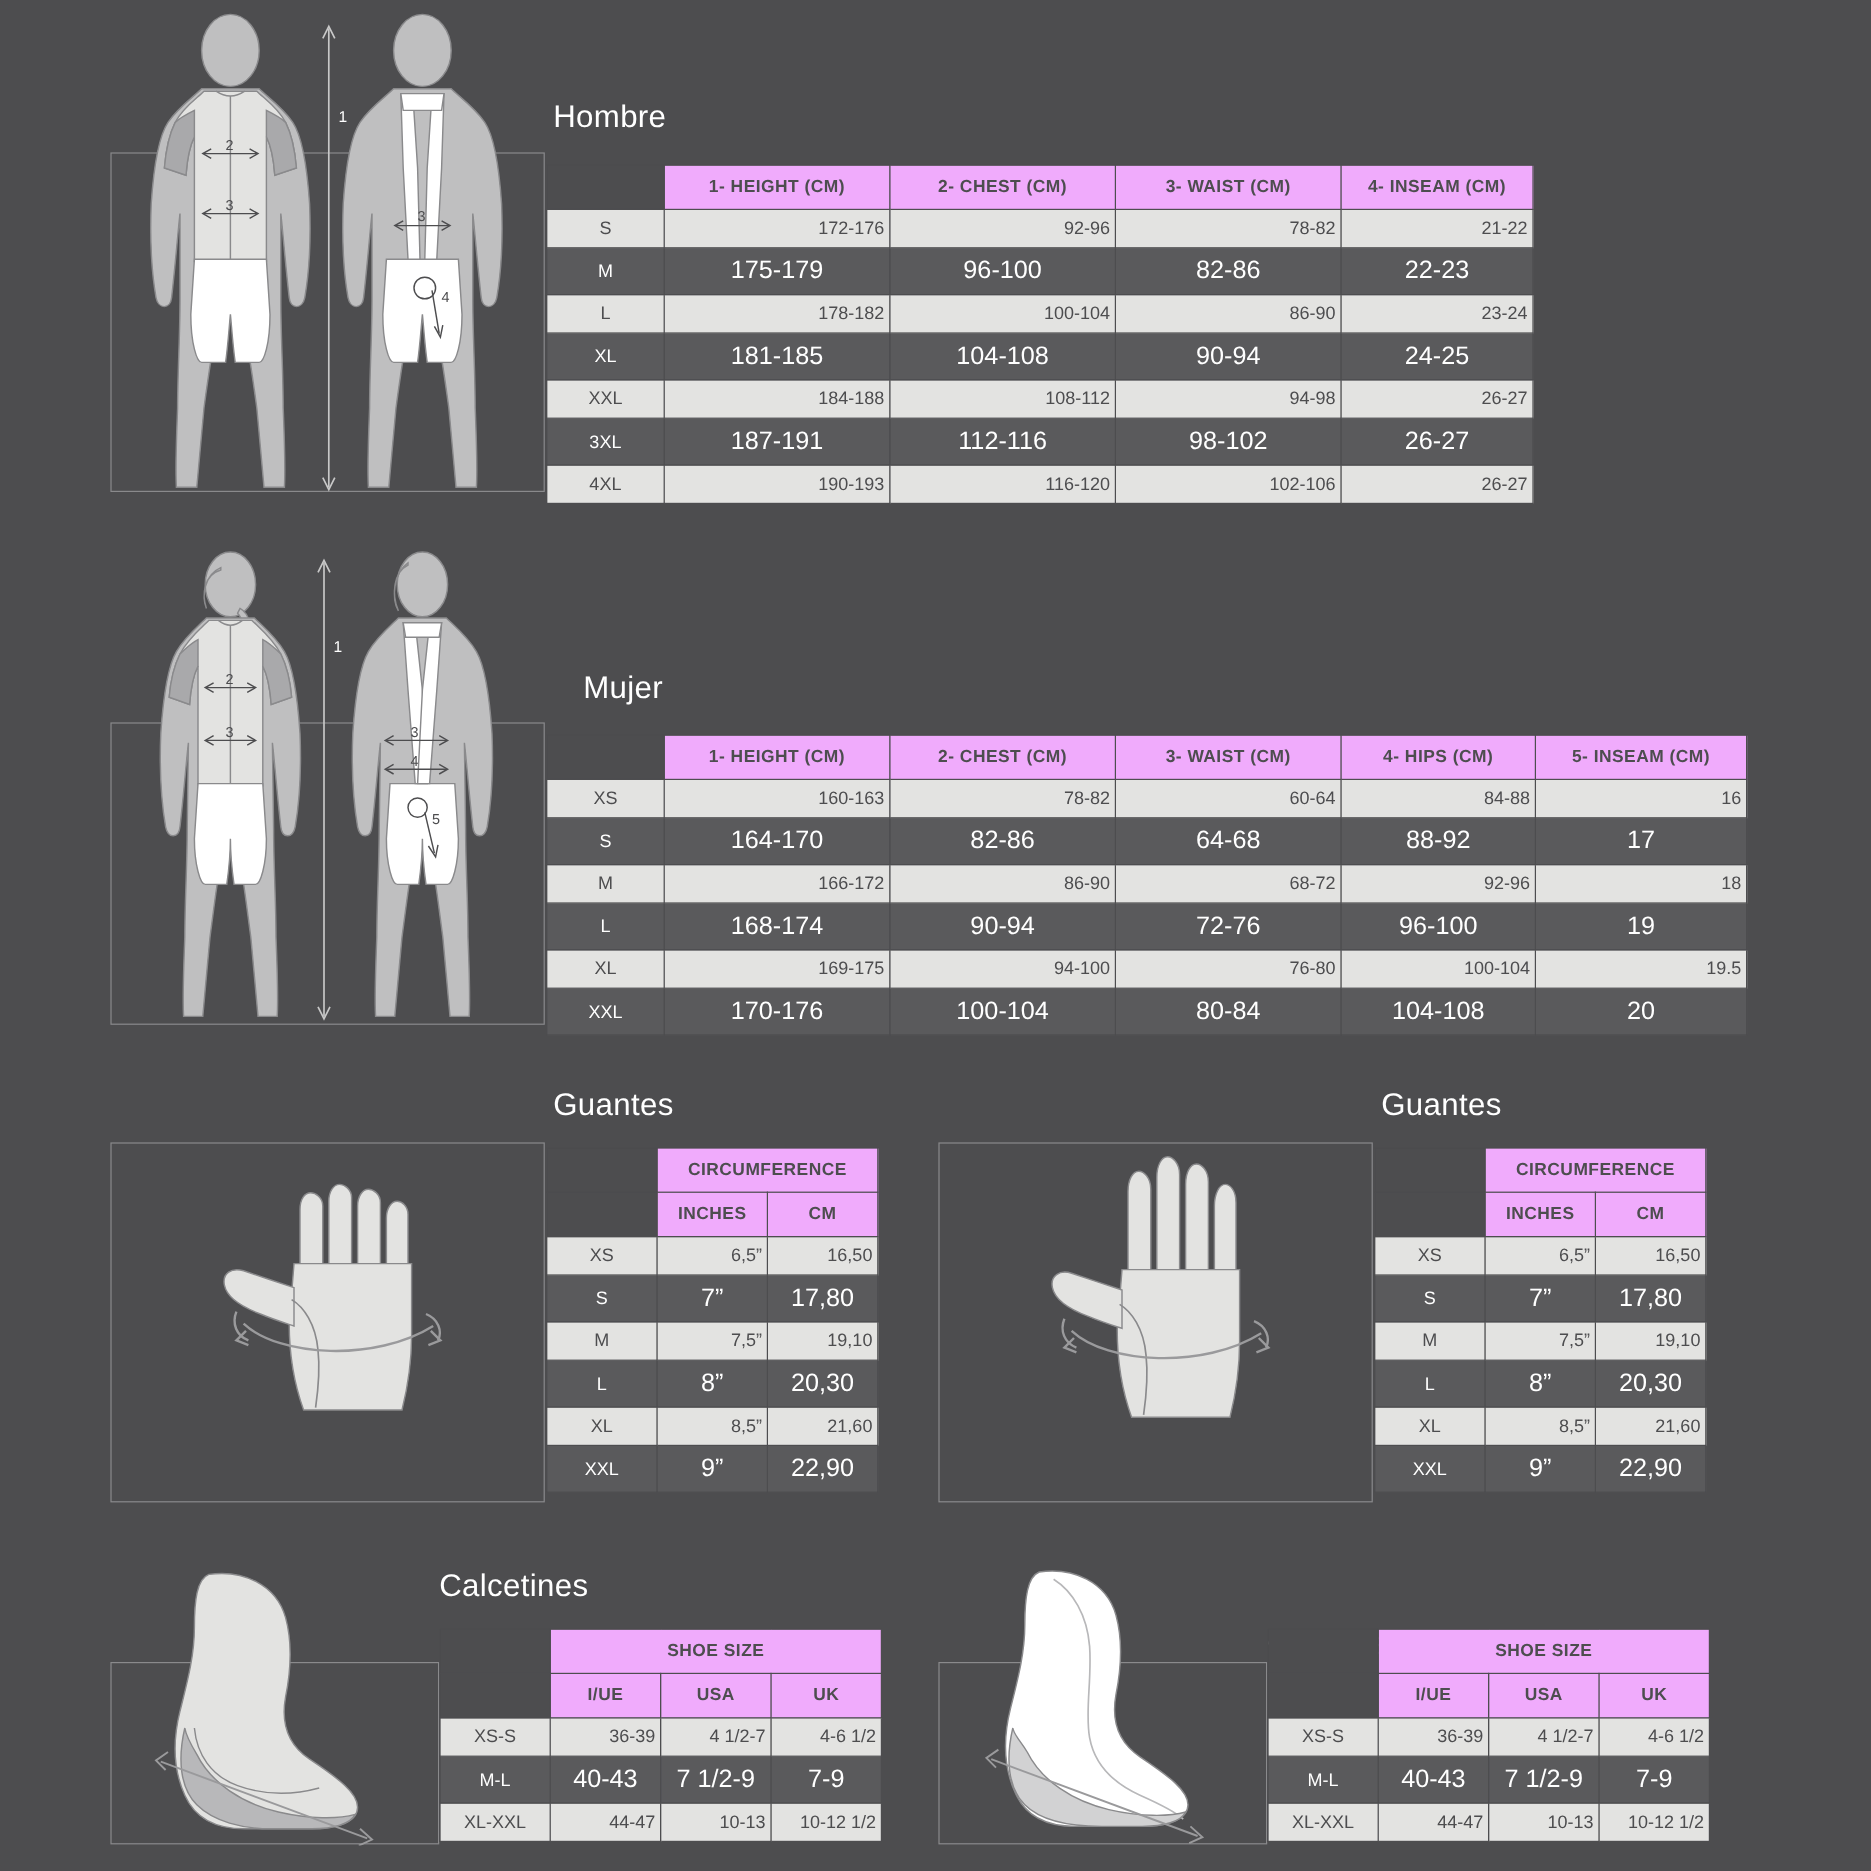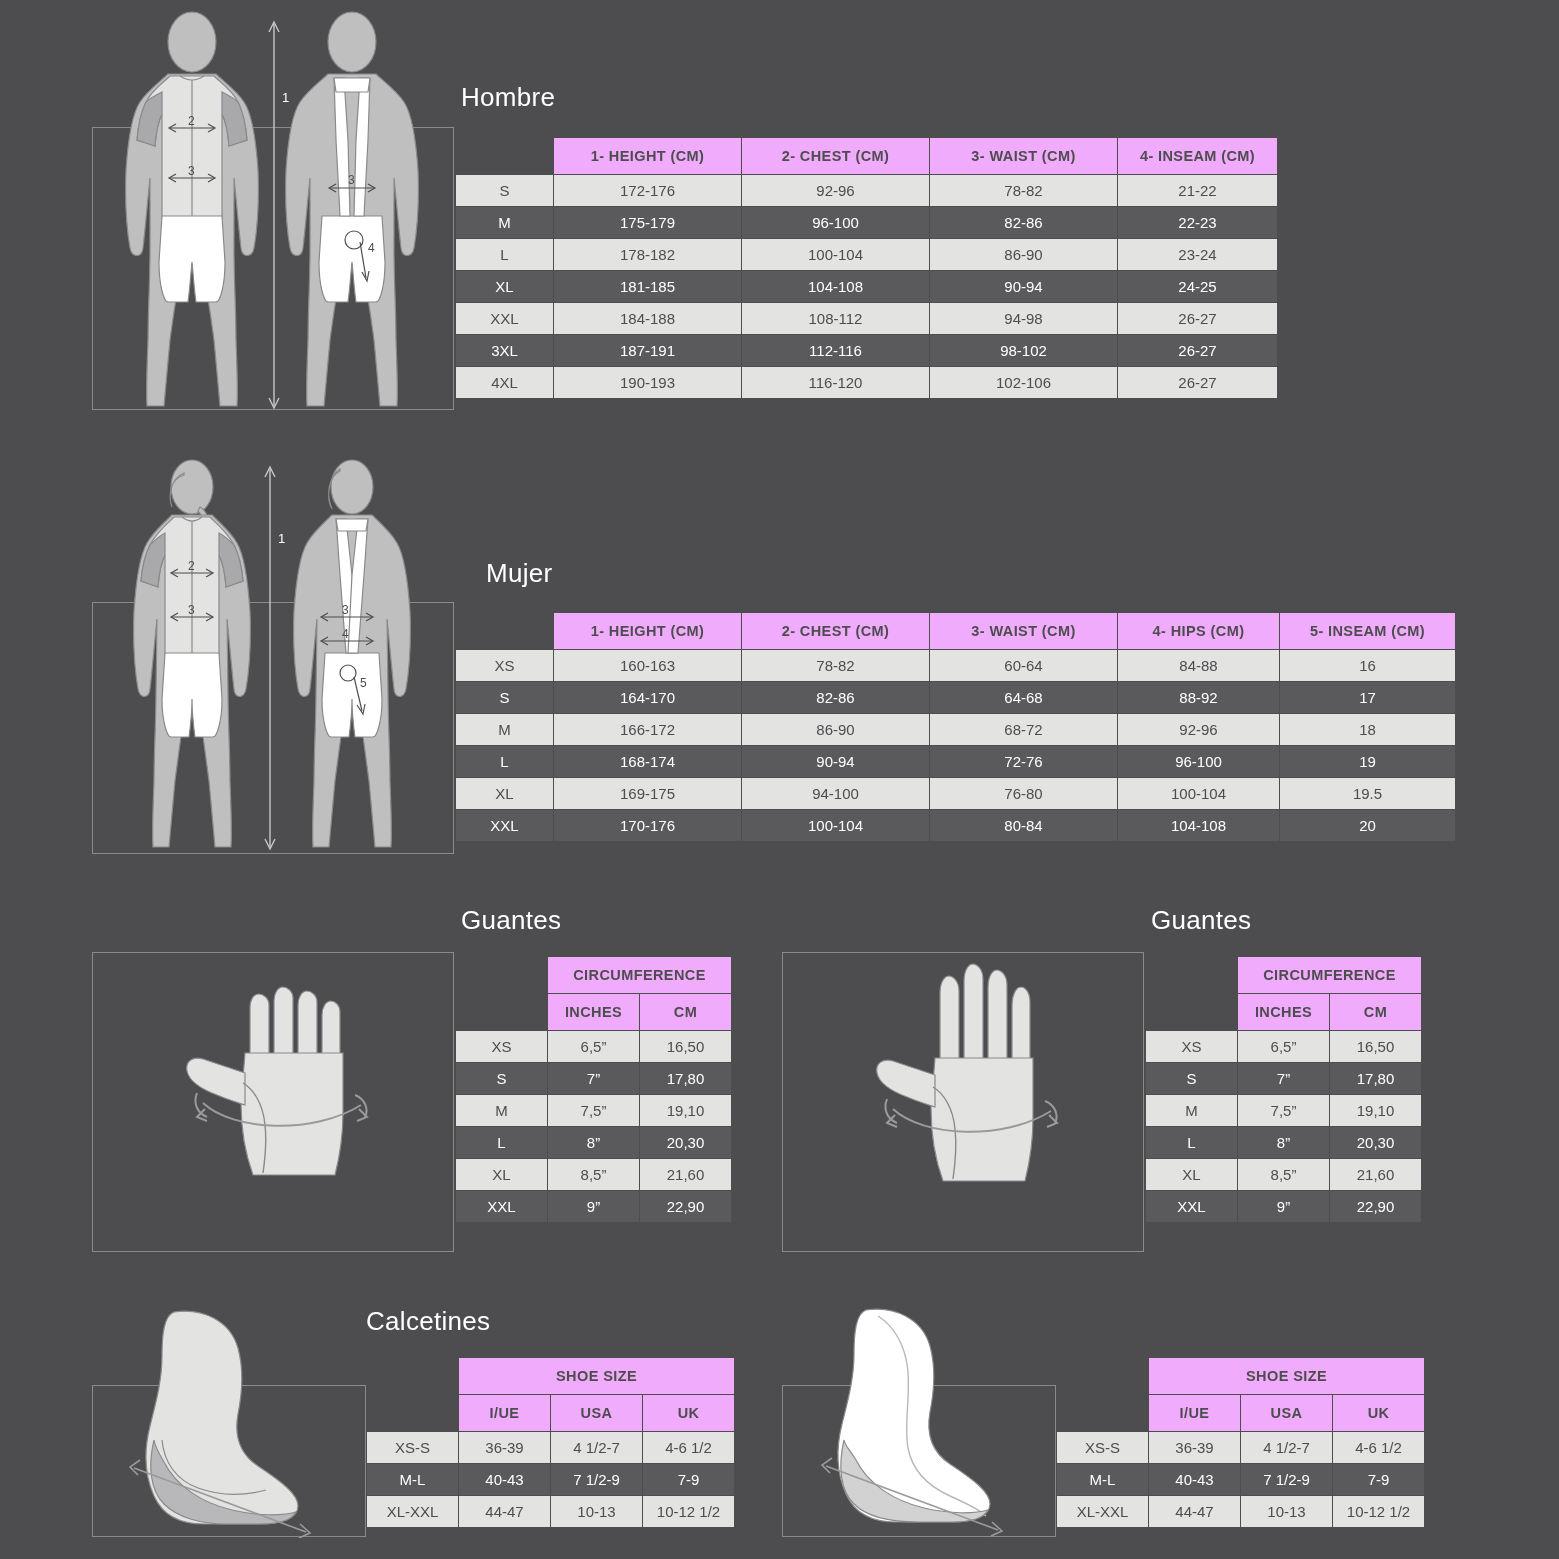--- a/index.html
+++ b/index.html
@@ -48,25 +48,26 @@
     background: #5a5a5c;
     color: #ffffff;
     font-size: 15px;
     padding: 7px 4px;
   }
   .val-cell-light {
     background: #e3e3e1;
     color: #4d4d4f;
     font-size: 15px;
     padding: 7px 4px;
+    text-align: right;
   }
   .val-cell-dark {
     background: #5a5a5c;
     color: #ffffff;
-    font-size: 15px;
+    font-size: 21px;
     padding: 7px 4px;
   }
   .corner-dark {
     background: #4d4d4f;
     border-color: #4d4d4f;
   }
 
   .section-title {
     font-size: 26px;
     color: #ffffff;

